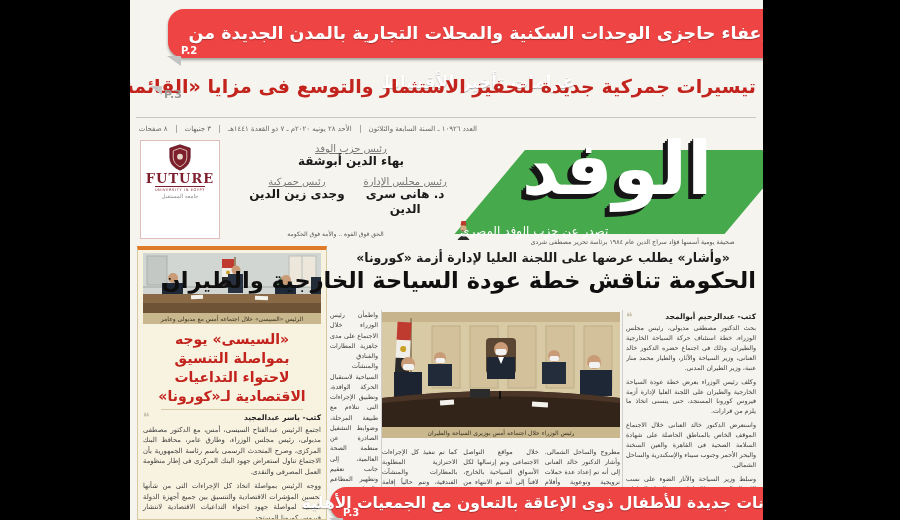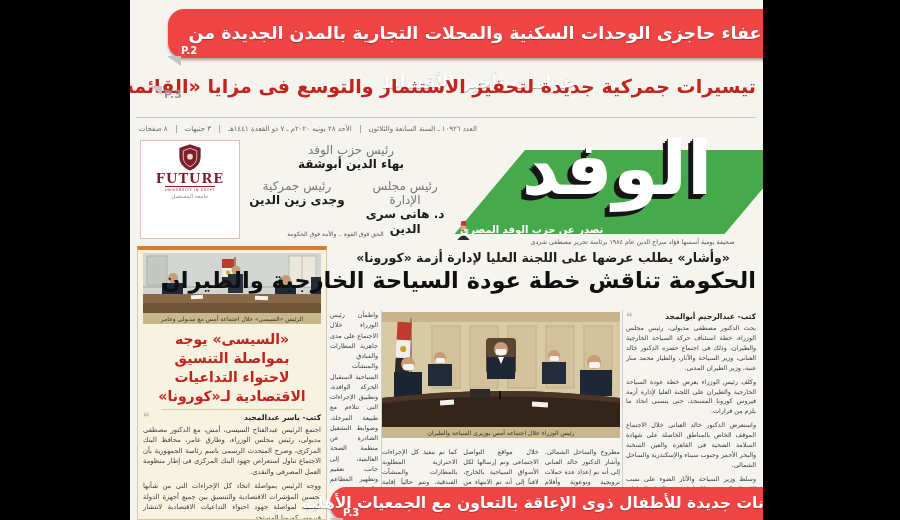--- a/index.html
+++ b/index.html
@@ -36,39 +36,39 @@
   #info-bar .seg { padding:0 8px; border-left:1px solid #aaa; white-space:nowrap; }
   #info-bar .seg:last-child { border-left:none; }
 
   
   #masthead { position:absolute; left:0; top:138px; width:633px; height:106px; }
   #green-flag { position:absolute; left:395px; top:12px; width:270px; height:84px;
                 background:#46a94b; transform:skewX(-40deg); transform-origin:100% 0; }
   #wafd-title { position:absolute; left:335px; right:-6px; top:-14px; text-align:center;
                 font-size:74px; font-weight:bold; color:#fff; line-height:1.2;
                 text-shadow:-3px 3px 0 #161616,-5px 5px 0 #161616,-1px 1px 0 #161616; z-index:2; }
-  #publisher-line { position:absolute; left:330px; top:86px; font-size:10px; color:#fff; z-index:2;font-weight:bold; }
+  #publisher-line { position:absolute; left:330px; top:86px; font-size:12px; color:#fff; z-index:2; }
   #founder-line { position:absolute; left:378px; right:6px; top:100px; font-size:6.3px;
                   color:#555; text-align:center; white-space:nowrap; }
 
-  #ad-box { position:absolute; left:10px; top:2px; width:100px; height:99px; background:#fff;
+  #ad-box { position:absolute; left:10px; top:2px; width:80px; height:99px; background:#fff;
             border:1px solid #e0bcbc; display:flex; flex-direction:row; direction:ltr; }
   #ad-box .ad-top { flex:1; display:flex; flex-direction:column; align-items:center; padding-top:3px; }
   #ad-box .brand { font-family:"DejaVu Serif", serif; font-size:13px; font-weight:bold;
                    color:#7e1f2d; letter-spacing:1px; line-height:1; margin-top:1px; }
   #ad-box .brand-sub { font-size:3.6px; color:#7e1f2d; letter-spacing:.6px; border-top:1px solid #7e1f2d;
                        padding-top:1px; margin-top:1px;}
   #ad-box .brand-ar { font-size:5.5px; color:#8d8d8d; margin-top:1px; }
   #ad-box .ad-band { height:30px; background:#c2272d; color:#fff; text-align:center; padding-top:2px; }
   #ad-box .call { font-size:9px; font-weight:bold; vertical-align:3px; }
   #ad-box .phone { font-size:16px; font-weight:bold; letter-spacing:.5px; }
   #ad-box .url { font-size:5.5px; color:#f3c9c9; letter-spacing:1px; margin-top:-2px; }
 
   #names { position:absolute; left:115px; top:2px; width:212px; height:102px; }
-  .ttl { font-size:12px; color:#777; }
+  .ttl { font-size:10px; color:#777;text-decoration:underline; }
   .nm  { font-size:12px; font-weight:bold; color:#1a1a1a; line-height:1.25; }
   #names .center-block { text-align:center; margin-top:3px; }
   #names .pair-row { display:flex; direction:rtl; justify-content:space-between; margin-top:7px; padding:0 2px; }
   #names .pair-row > div { text-align:center; width:48%; }
   #slogan { position:absolute; bottom:5px; left:8px; width:165px; text-align:center;
             font-size:6px; color:#555; }
   #fez-man { position:absolute; bottom:2px; left:212px; }
 
   
   #side-box { position:absolute; left:7px; top:246px; width:190px; height:274px;

